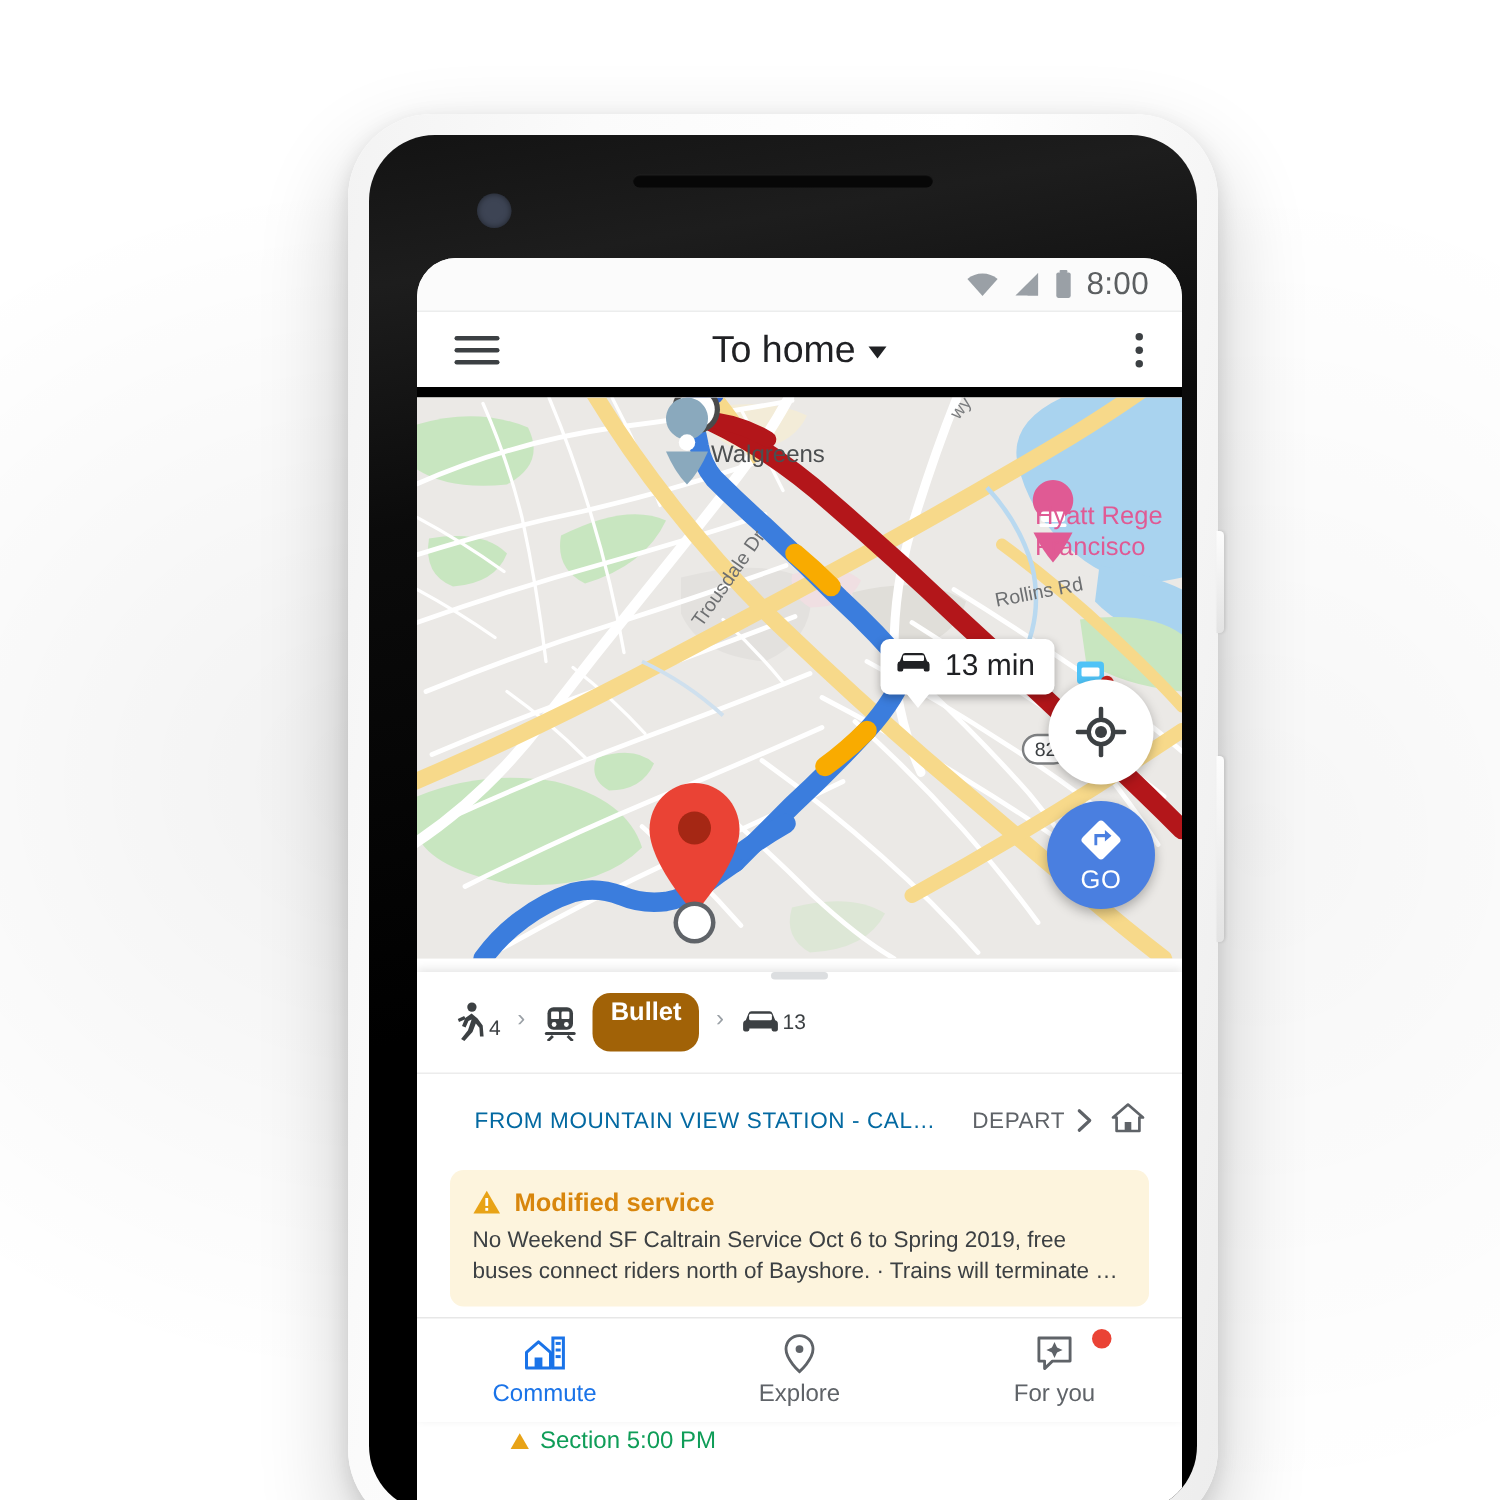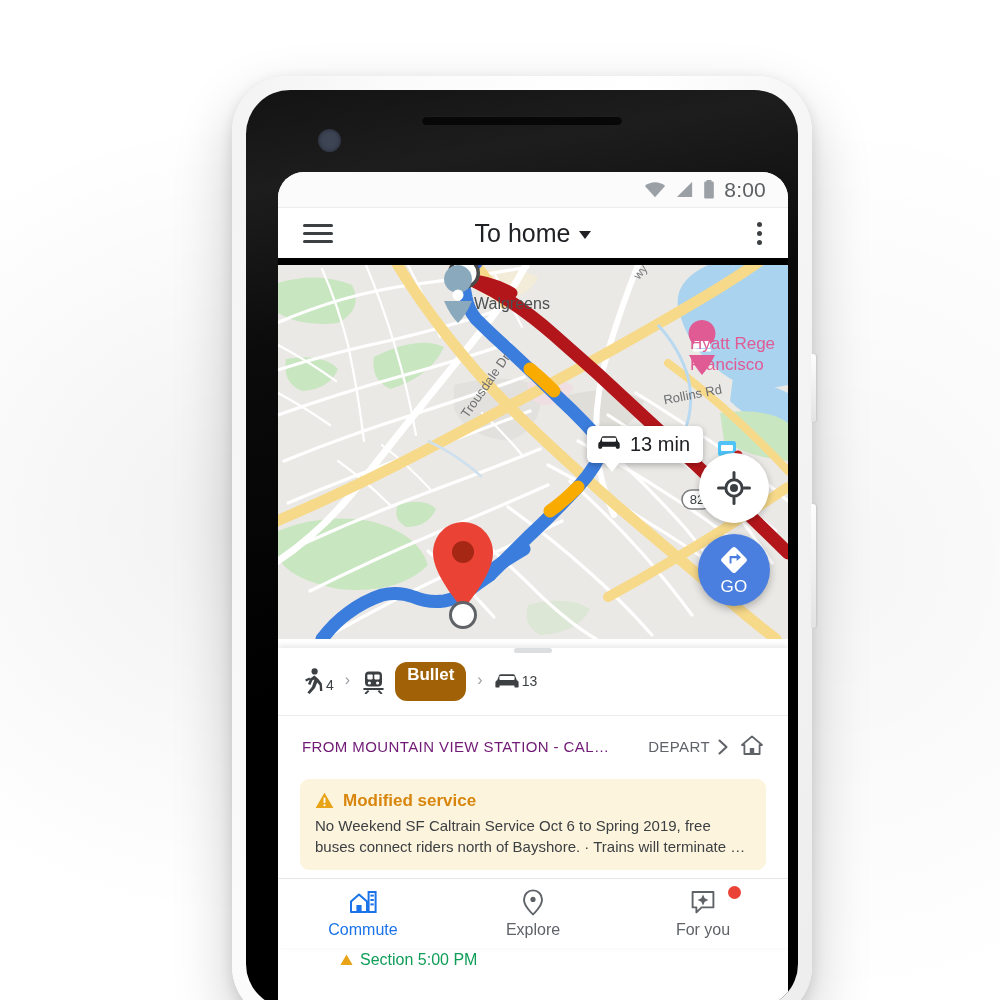--- a/index.html
+++ b/index.html
@@ -184,22 +184,22 @@
   .mode-sep { font-size: 16px; color: #9aa0a6; padding: 0 2px 3px; }
   #bullet-chip {
     background: #a16207; color: #fff; font-size: 17px; font-weight: bold;
     border-radius: 12px; padding: 3px 12px 16px; line-height: 1.15;
   }
 
   #from-row {
     display: flex; align-items: center; padding: 18px 24px 16px; gap: 10px;
   }
   #from-text {
-    font-size: 15px; color: #701a75; letter-spacing: .4px;
-    flex: 1; white-space: nowrap; overflow: hidden;
+    font-size: 15px; color: #0369a1; letter-spacing: .4px;
+    flex: 1; white-space: nowrap; overflow: hidden; text-align: center;
   }
   #depart-btn {
     display: flex; align-items: center; gap: 7px; cursor: pointer;
   }
   #depart-label { font-size: 15px; color: #5f6368; letter-spacing: .4px; }
 
   #alert-card {
     margin: 3px 22px 0; background: #fdf4dd; border-radius: 9px;
     padding: 12px 15px 13px;
   }

